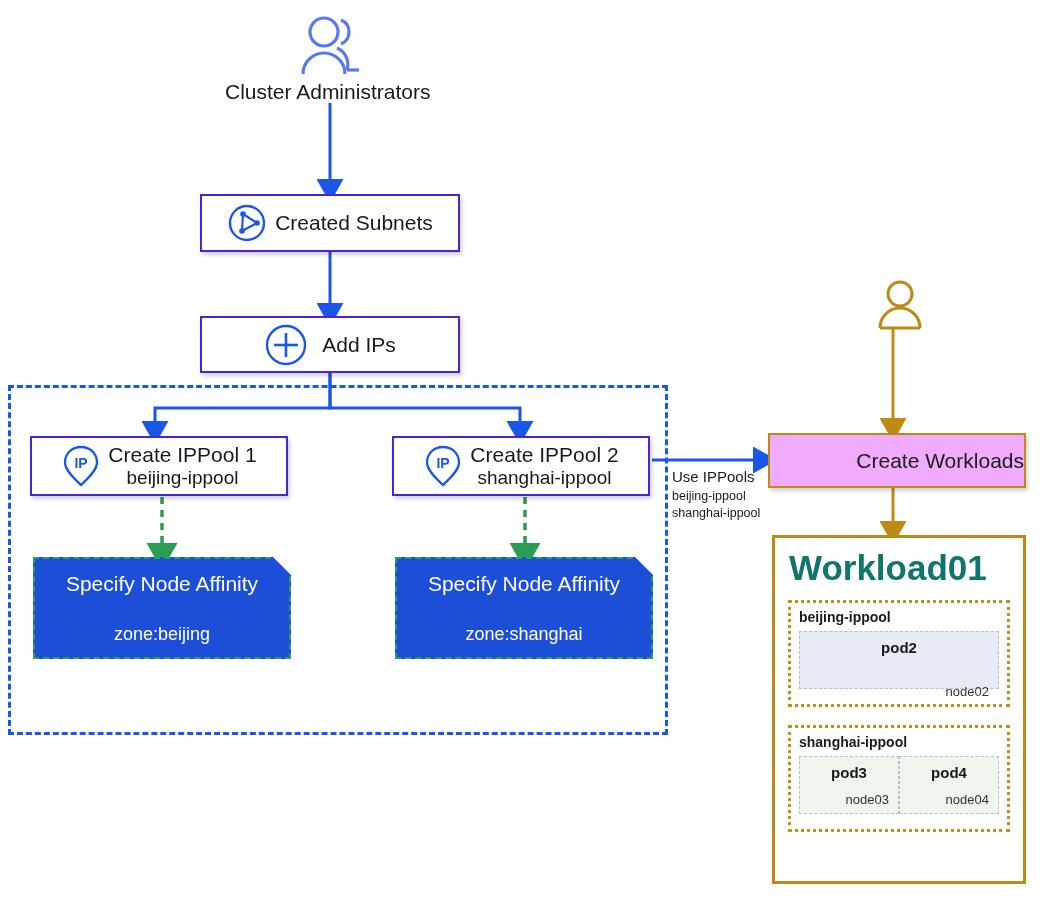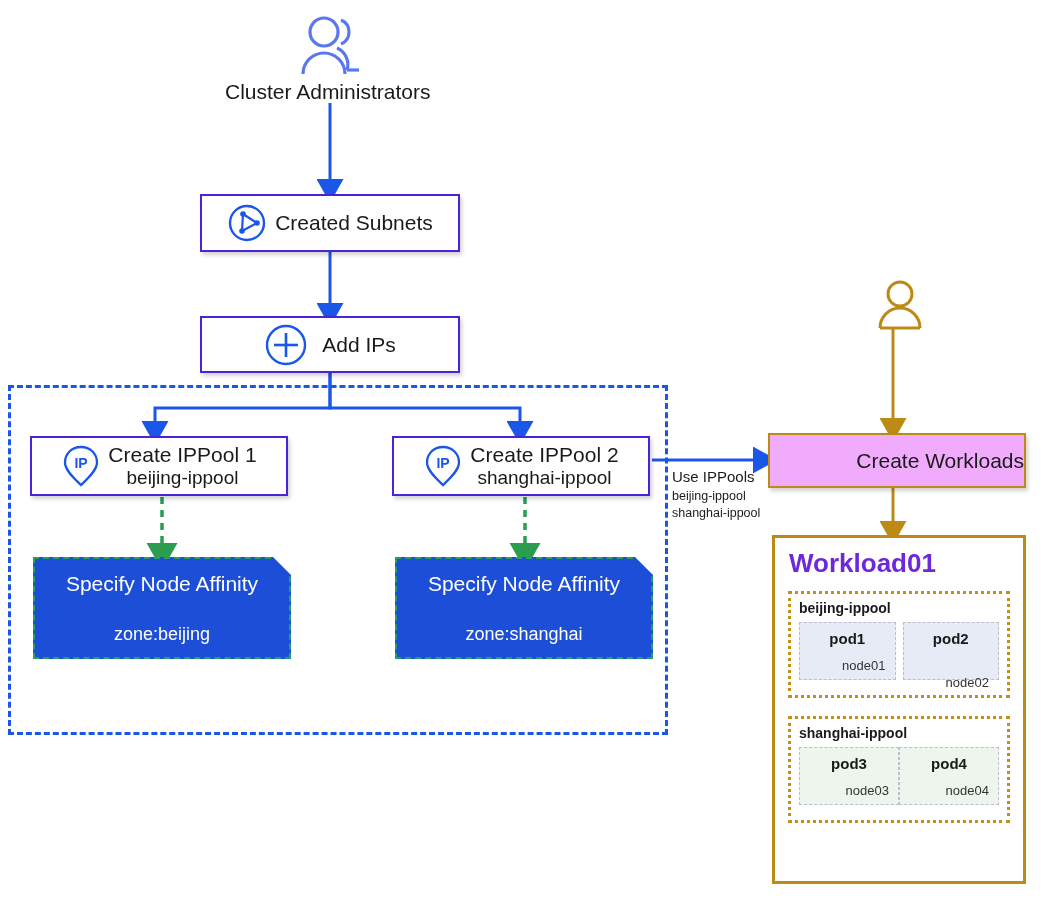--- a/index.html
+++ b/index.html
@@ -80,23 +80,23 @@
     display: flex;
     align-items: center;
     justify-content: flex-end;
   }
   .workload-panel {
     background: #ffffff;
     border: 3px solid #bd8a15;
     box-sizing: border-box;
   }
   .workload-title {
-    font-size: 26px;
+    font-size: 35px;
     font-weight: bold;
-    color: #6d28d9;
+    color: #0f766e;
   }
   .pool-group {
     border: 3px dotted #c38f16;
     box-sizing: border-box;
     background: #ffffff;
   }
   .pool-group-title {
     font-size: 14px;
     font-weight: bold;
     color: #1a1a1a;
@@ -261,24 +261,20 @@
     <span class="card-label">Create Workloads</span>
   </div>
 
   <div class="abs workload-panel" style="left:772px; top:535px; width:254px; height:349px;">
 
     <div class="workload-title" style="margin:10px 0 0 14px;">Workload01</div>
 
     <div class="pool-group" style="margin:12px 13px 0 13px; height:107px; position:relative;">
       <div class="pool-group-title" style="margin:6px 0 0 8px;">beijing-ippool</div>
       <div style="display:flex; gap:7px; margin:6px 8px 0 8px;">
-        <div class="pod-box lav" style="flex:1; height:58px;">
-          <div class="pod-name">pod1</div>
-          <div class="node-name">node01</div>
-        </div>
         <div class="pod-box lav" style="flex:1; height:58px;gap:28px;">
           <div class="pod-name">pod2</div>
           <div class="node-name">node02</div>
         </div>
       </div>
     </div>
 
     <div class="pool-group" style="margin:18px 13px 0 13px; height:107px; position:relative;">
       <div class="pool-group-title" style="margin:6px 0 0 8px;">shanghai-ippool</div>
       <div style="display:flex; margin:6px 8px 0 8px;">

